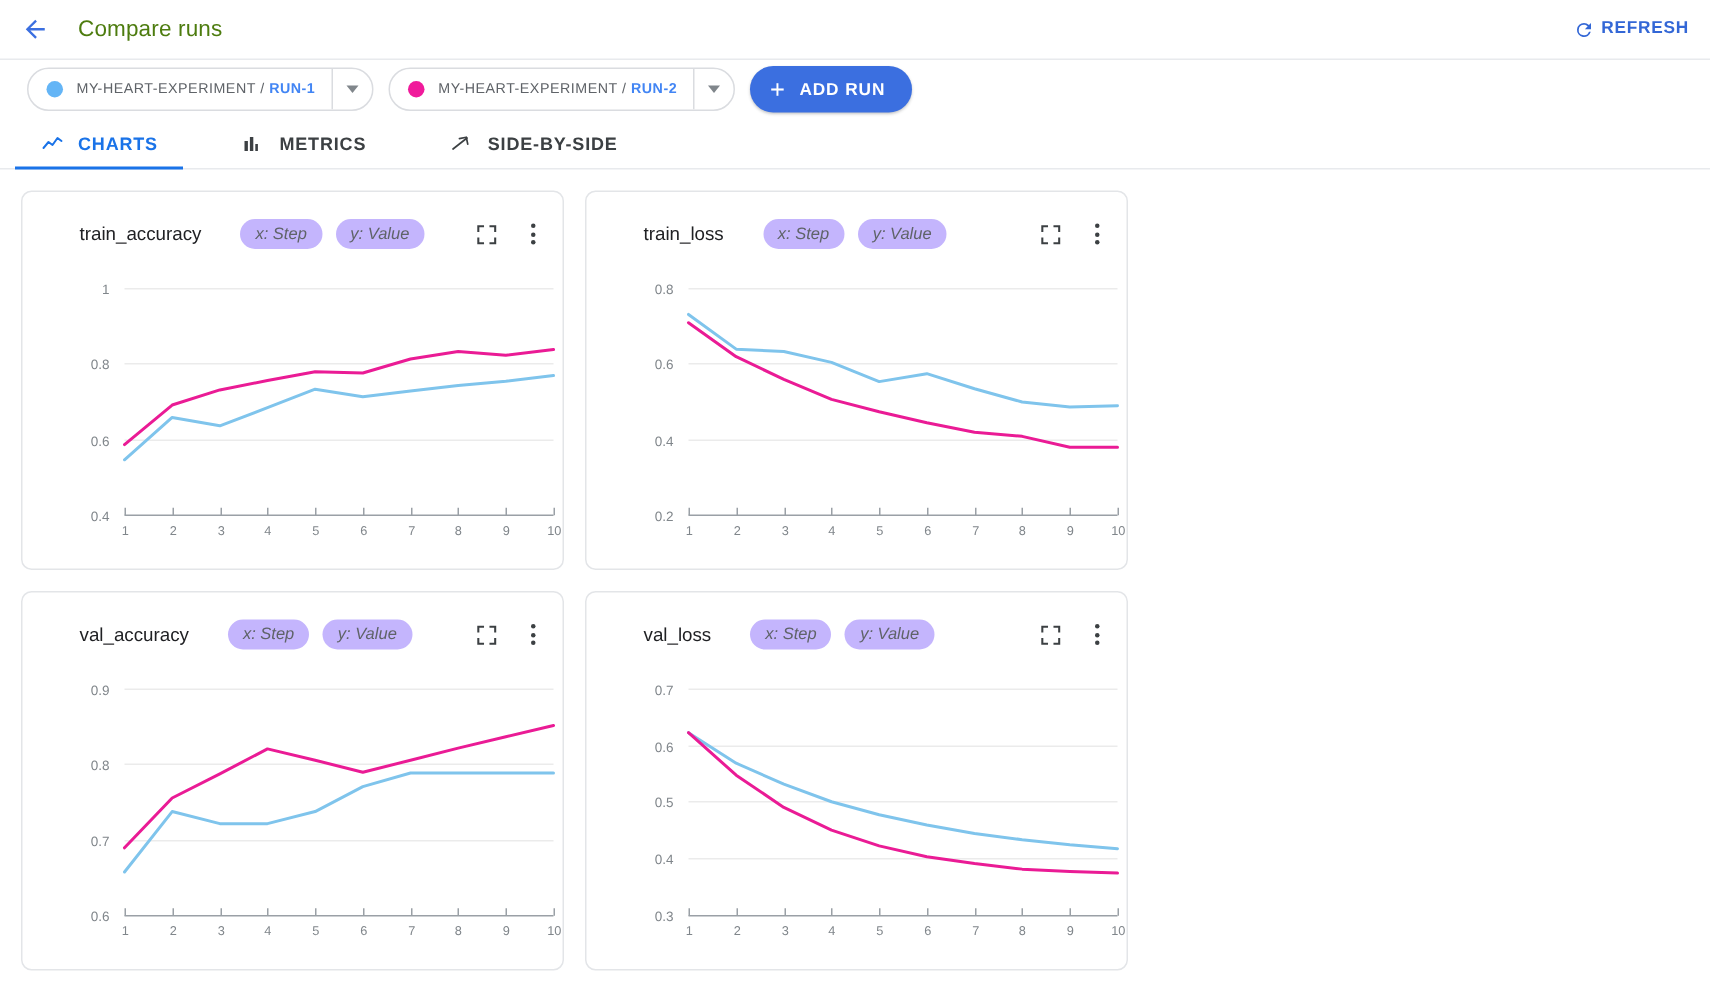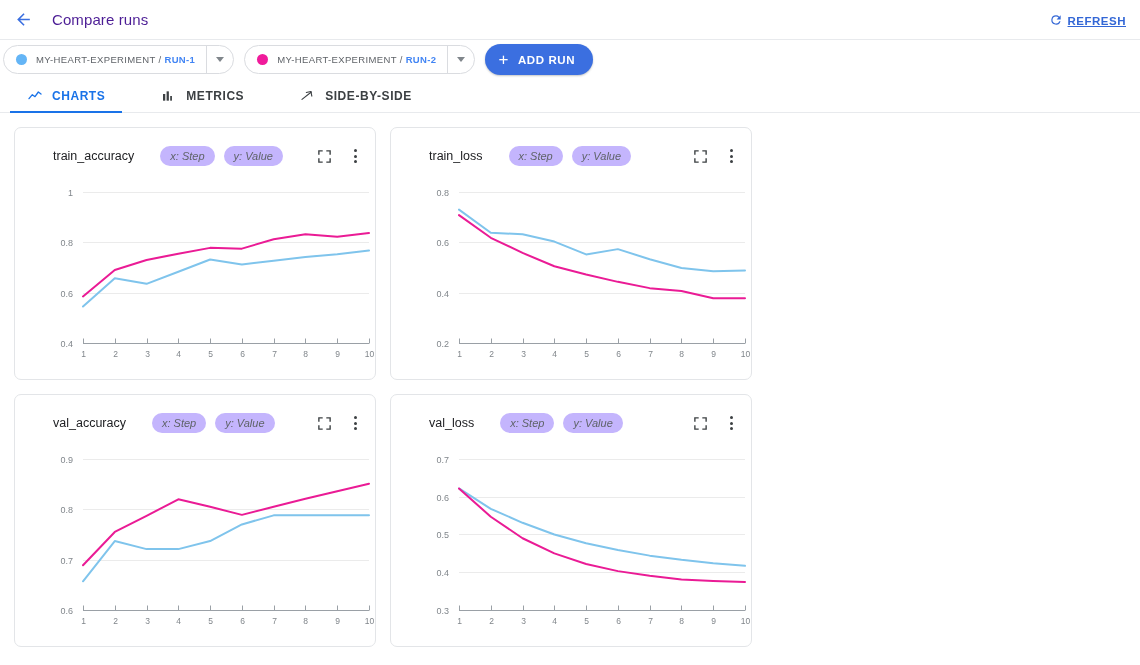--- a/index.html
+++ b/index.html
@@ -21,43 +21,42 @@
     position: relative;
   }
   .back-btn {
     width: 26px; height: 26px;
     display: flex; align-items: center; justify-content: center;
     cursor: pointer;
     flex: 0 0 auto;
   }
   .page-title {
     font-size: 15px;
-    color: #4c1d95;
+    color: #4d7c0f;
     margin-left: 16px;
     letter-spacing: .1px;
   }
   .refresh-btn {
     margin-left: auto;
     display: flex;
-    align-items: flex-end;
+    align-items: flex-start;
     gap: 5px;
     color: #3367d6;
     font-size: 11.5px;
     font-weight: bold;
     letter-spacing: .5px;
     cursor: pointer;
-    text-decoration: underline;
   }
 
   
   .runsbar {
     height: 39px;
     display: flex;
     align-items: center;
-    padding: 0 3px;
+    padding: 0 18px;
     gap: 10px;
   }
   .run-chip {
     display: flex;
     align-items: center;
     height: 29px;
     border: 1px solid #dadce0;
     border-radius: 16px;
     background: #fff;
     cursor: pointer;

